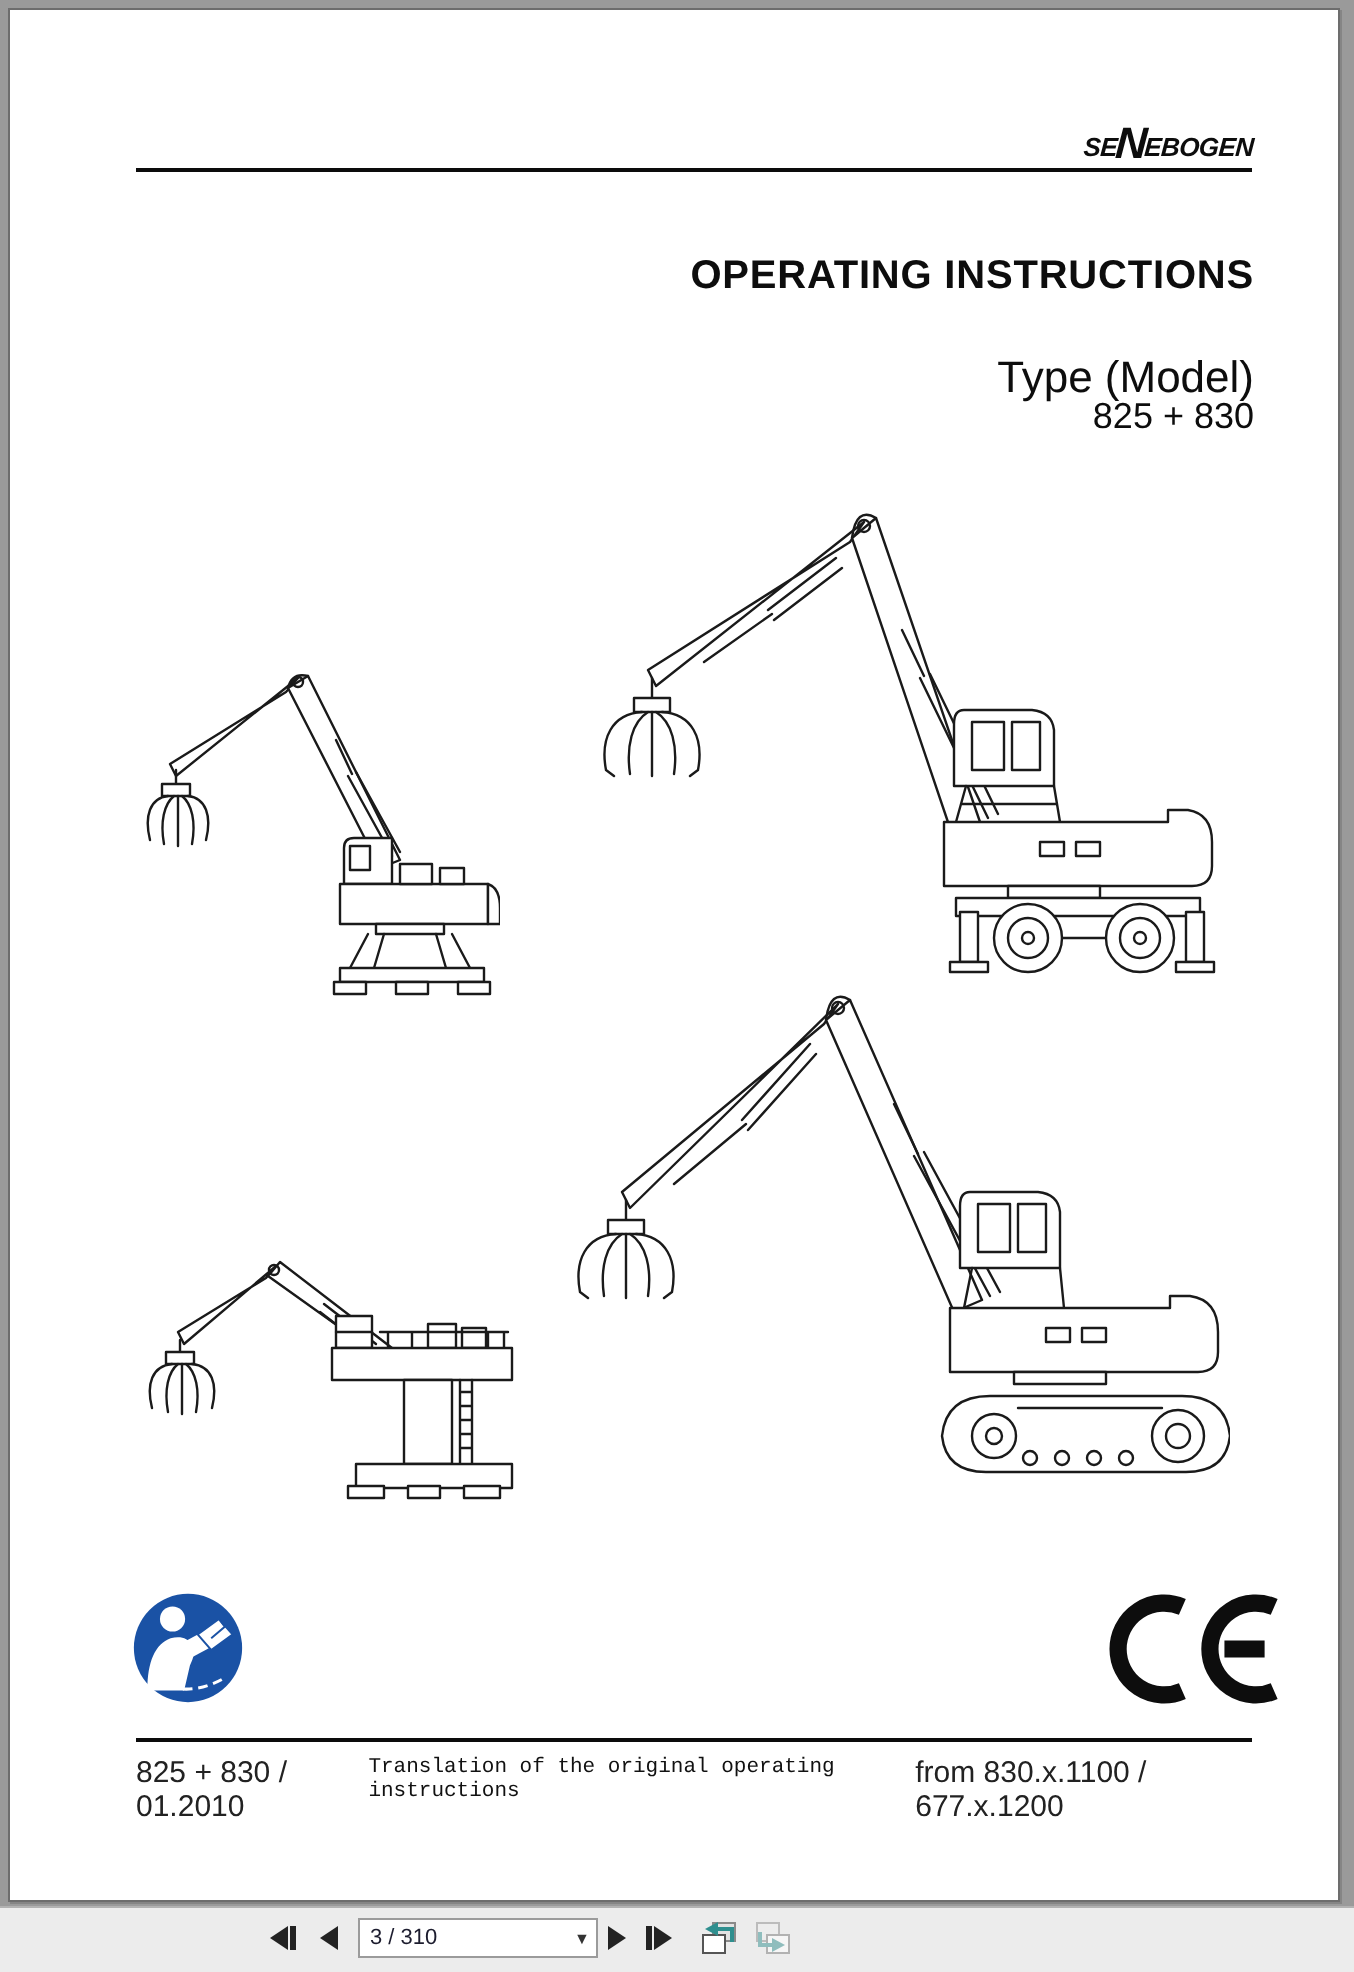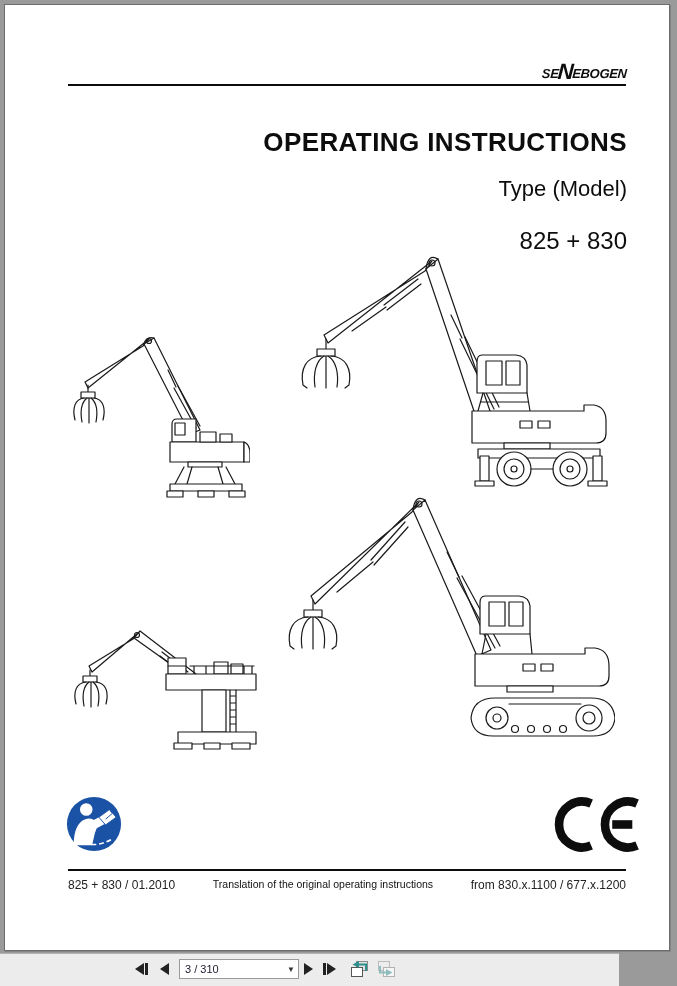--- a/index.html
+++ b/index.html
@@ -18,40 +18,40 @@
   .page *{box-sizing:border-box;}
   .brand{
     position:absolute;top:58px;right:42px;
     display:flex;align-items:flex-end;
     font-weight:bold;font-style:italic;letter-spacing:-0.3px;
     transform:skewX(-4deg);
   }
   .brand-pre,.brand-post{font-size:13px;line-height:1;}
   .brand-n{font-size:22px;line-height:0.78;margin:0 -1px;}
   .rule-top{position:absolute;left:63px;right:43px;top:79px;height:2px;background:#0c0c0c;}
-  .doc-title{position:absolute;right:42px;top:122px;font-size:26px;font-weight:bold;letter-spacing:0.4px;white-space:nowrap;}
+  .doc-title{position:absolute;right:42px;top:122px;font-size:20px;font-weight:bold;letter-spacing:0.4px;white-space:nowrap;}
   .doc-type{position:absolute;right:42px;top:171px;font-size:22px;white-space:nowrap;}
-  .doc-model{position:absolute;right:42px;top:222px;font-size:24px;white-space:nowrap;}
+  .doc-model{position:absolute;right:42px;top:193px;font-size:18px;white-space:nowrap;}
   .machine{position:absolute;}
   .m-a{left:67px;top:327px;width:178px;height:166px;}
   .m-b{left:275px;top:238px;width:330px;height:250px;}
   .m-c{left:63px;top:621px;width:190px;height:124px;}
   .m-d{left:266px;top:481px;width:344px;height:262px;}
   .read-icon{position:absolute;left:60px;top:790px;width:58px;height:58px;}
   .ce-mark{position:absolute;left:546px;top:791px;width:88px;height:57px;}
   .rule-bottom{position:absolute;left:63px;right:43px;top:864px;height:1.5px;background:#0c0c0c;}
   .footer-row{
     position:absolute;left:63px;right:43px;top:873px;
     display:flex;justify-content:space-between;align-items:flex-start;
   }
-  .footer-left,.footer-right{font-size:12px;color:#222;}
-  .footer-center{font-family:Liberation Sans, sans-serif;font-size:10.5px;color:#111;}
+  .footer-left,.footer-right{font-size:15px;color:#222;}
+  .footer-center{font-family:Liberation Mono, monospace;font-size:10.5px;color:#111;}
   
   .toolbar{
-    position:absolute;left:0;top:953px;width:619px;height:33px;
+    position:absolute;left:0;top:953px;width:677px;height:33px;
     background:#ececec;border-top:1px solid #b2b2b2;
   }
   .navbtn{
     position:absolute;display:flex;align-items:center;gap:1px;
     background:transparent;border:0;padding:2px;margin:0;cursor:pointer;
   }
   .tri-l{width:0;height:0;border-top:6px solid transparent;border-bottom:6px solid transparent;border-right:9px solid #222;}
   .tri-r{width:0;height:0;border-top:6px solid transparent;border-bottom:6px solid transparent;border-left:9px solid #222;}
   .vbar{width:3px;height:12px;background:#222;}
   .btn-first{left:133px;top:7px;}

